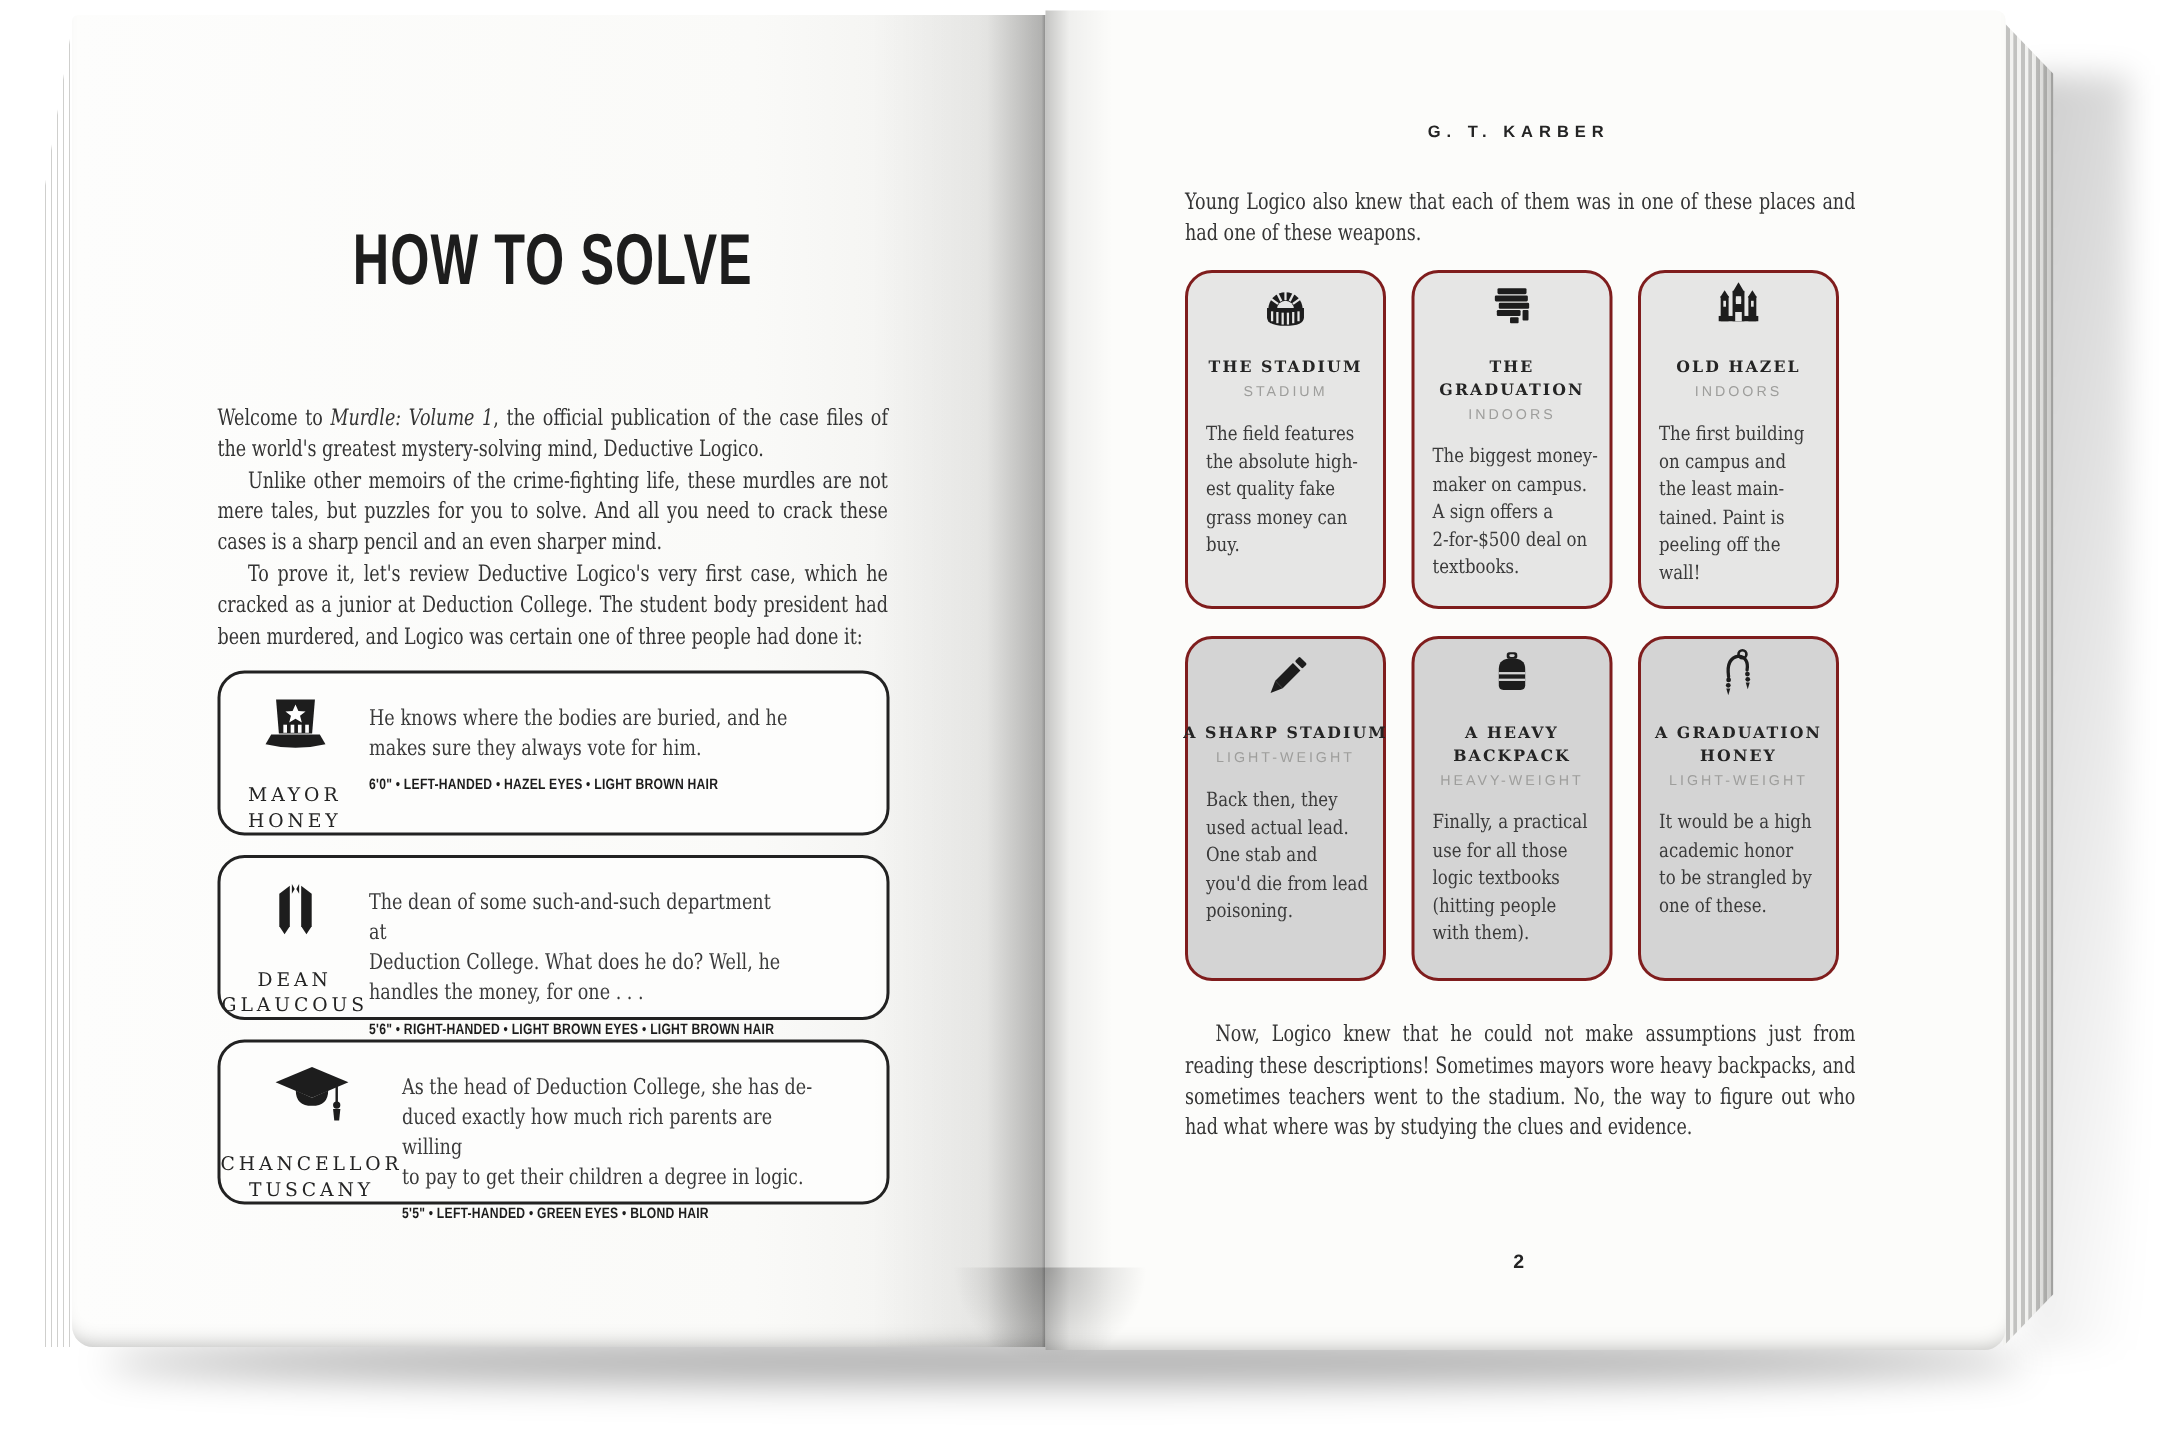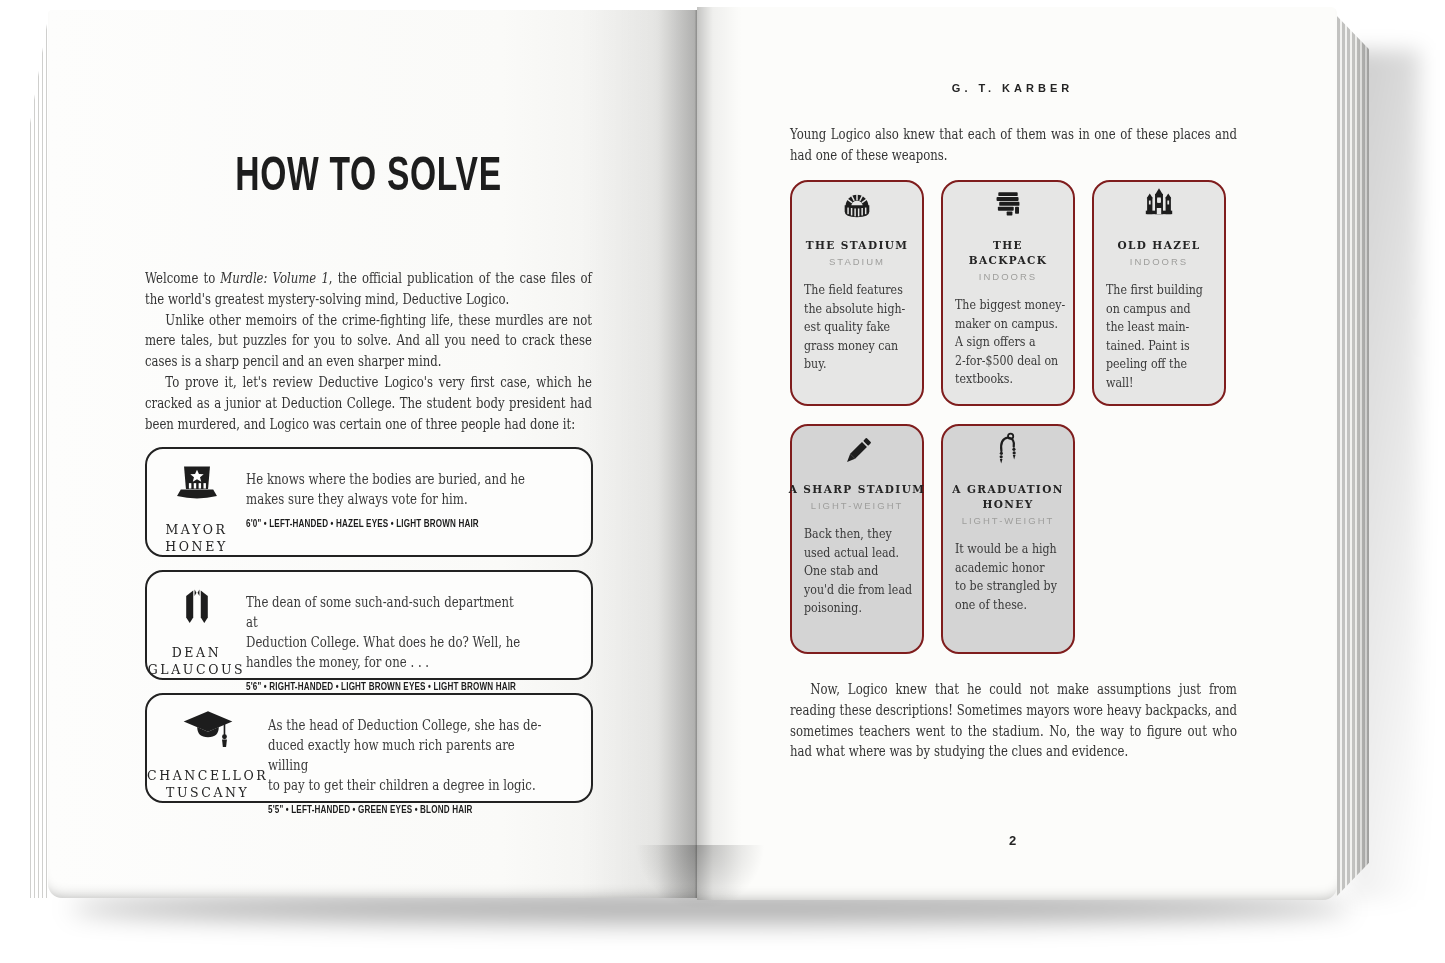--- a/index.html
+++ b/index.html
@@ -218,21 +218,21 @@
       <div class="p-card loc">
         <svg width="44" height="44" viewBox="0 0 100 100">
           <rect class="ink" x="28" y="14" width="44" height="9" rx="2"></rect>
           <rect class="ink" x="24" y="25" width="50" height="9" rx="2"></rect>
           <rect class="ink" x="30" y="36" width="46" height="9" rx="2"></rect>
           <rect class="ink" x="27" y="47" width="36" height="9" rx="2"></rect>
           <rect class="ink" x="66" y="47" width="9" height="16" rx="1.5"></rect>
           <rect class="ink" x="47" y="58" width="13" height="9" rx="1.5"></rect>
         </svg>
         <div class="p-title">THE
-BACKPACK</div>
+GRADUATION</div>
         <div class="p-sub">INDOORS</div>
         <div class="p-body">The biggest money-
 maker on campus.
 A sign offers a
 2-for-$500 deal on
 textbooks.</div>
       </div>
 
       <div class="p-card loc">
         <svg width="44" height="44" viewBox="0 0 100 100">
@@ -269,20 +269,37 @@
         </svg>
         <div class="p-title">A SHARP STADIUM</div>
         <div class="p-sub">LIGHT-WEIGHT</div>
         <div class="p-body">Back then, they
 used actual lead.
 One stab and
 you'd die from lead
 poisoning.</div>
       </div>
 
+      <div class="p-card wpn">
+        <svg width="44" height="44" viewBox="0 0 100 100">
+          <rect class="ink" x="42" y="11" width="16" height="10" rx="4"></rect>
+          <rect class="wpnfill" x="46" y="14" width="8" height="4" rx="2"></rect>
+          <path class="ink" d="M30 36 Q30 20 50 20 Q70 20 70 36 V61 Q70 68 63 68 H37 Q30 68 30 61 Z"></path>
+          <rect class="wpnfill" x="30" y="41" width="40" height="3.5"></rect>
+          <rect class="wpnfill" x="30" y="51" width="40" height="3.5"></rect>
+        </svg>
+        <div class="p-title">A HEAVY
+BACKPACK</div>
+        <div class="p-sub">HEAVY-WEIGHT</div>
+        <div class="p-body">Finally, a practical
+use for all those
+logic textbooks
+(hitting people
+with them).</div>
+      </div>
 
       <div class="p-card wpn">
         <svg width="44" height="44" viewBox="0 0 100 100">
           <path d="M35 48 Q31 20 50 17 Q66 19 63 38" fill="none" stroke="#1d1d1d" stroke-width="5" stroke-linecap="round"></path>
           <circle cx="56" cy="14" r="6" fill="none" stroke="#1d1d1d" stroke-width="4"></circle>
           <circle class="ink" cx="35" cy="53" r="3.6"></circle>
           <circle class="ink" cx="34.5" cy="61" r="3.6"></circle>
           <path class="ink" d="M31.5 66 h6 l-3 10 z"></path>
           <circle class="ink" cx="63.5" cy="44" r="3.6"></circle>
           <circle class="ink" cx="64" cy="52" r="3.6"></circle>

